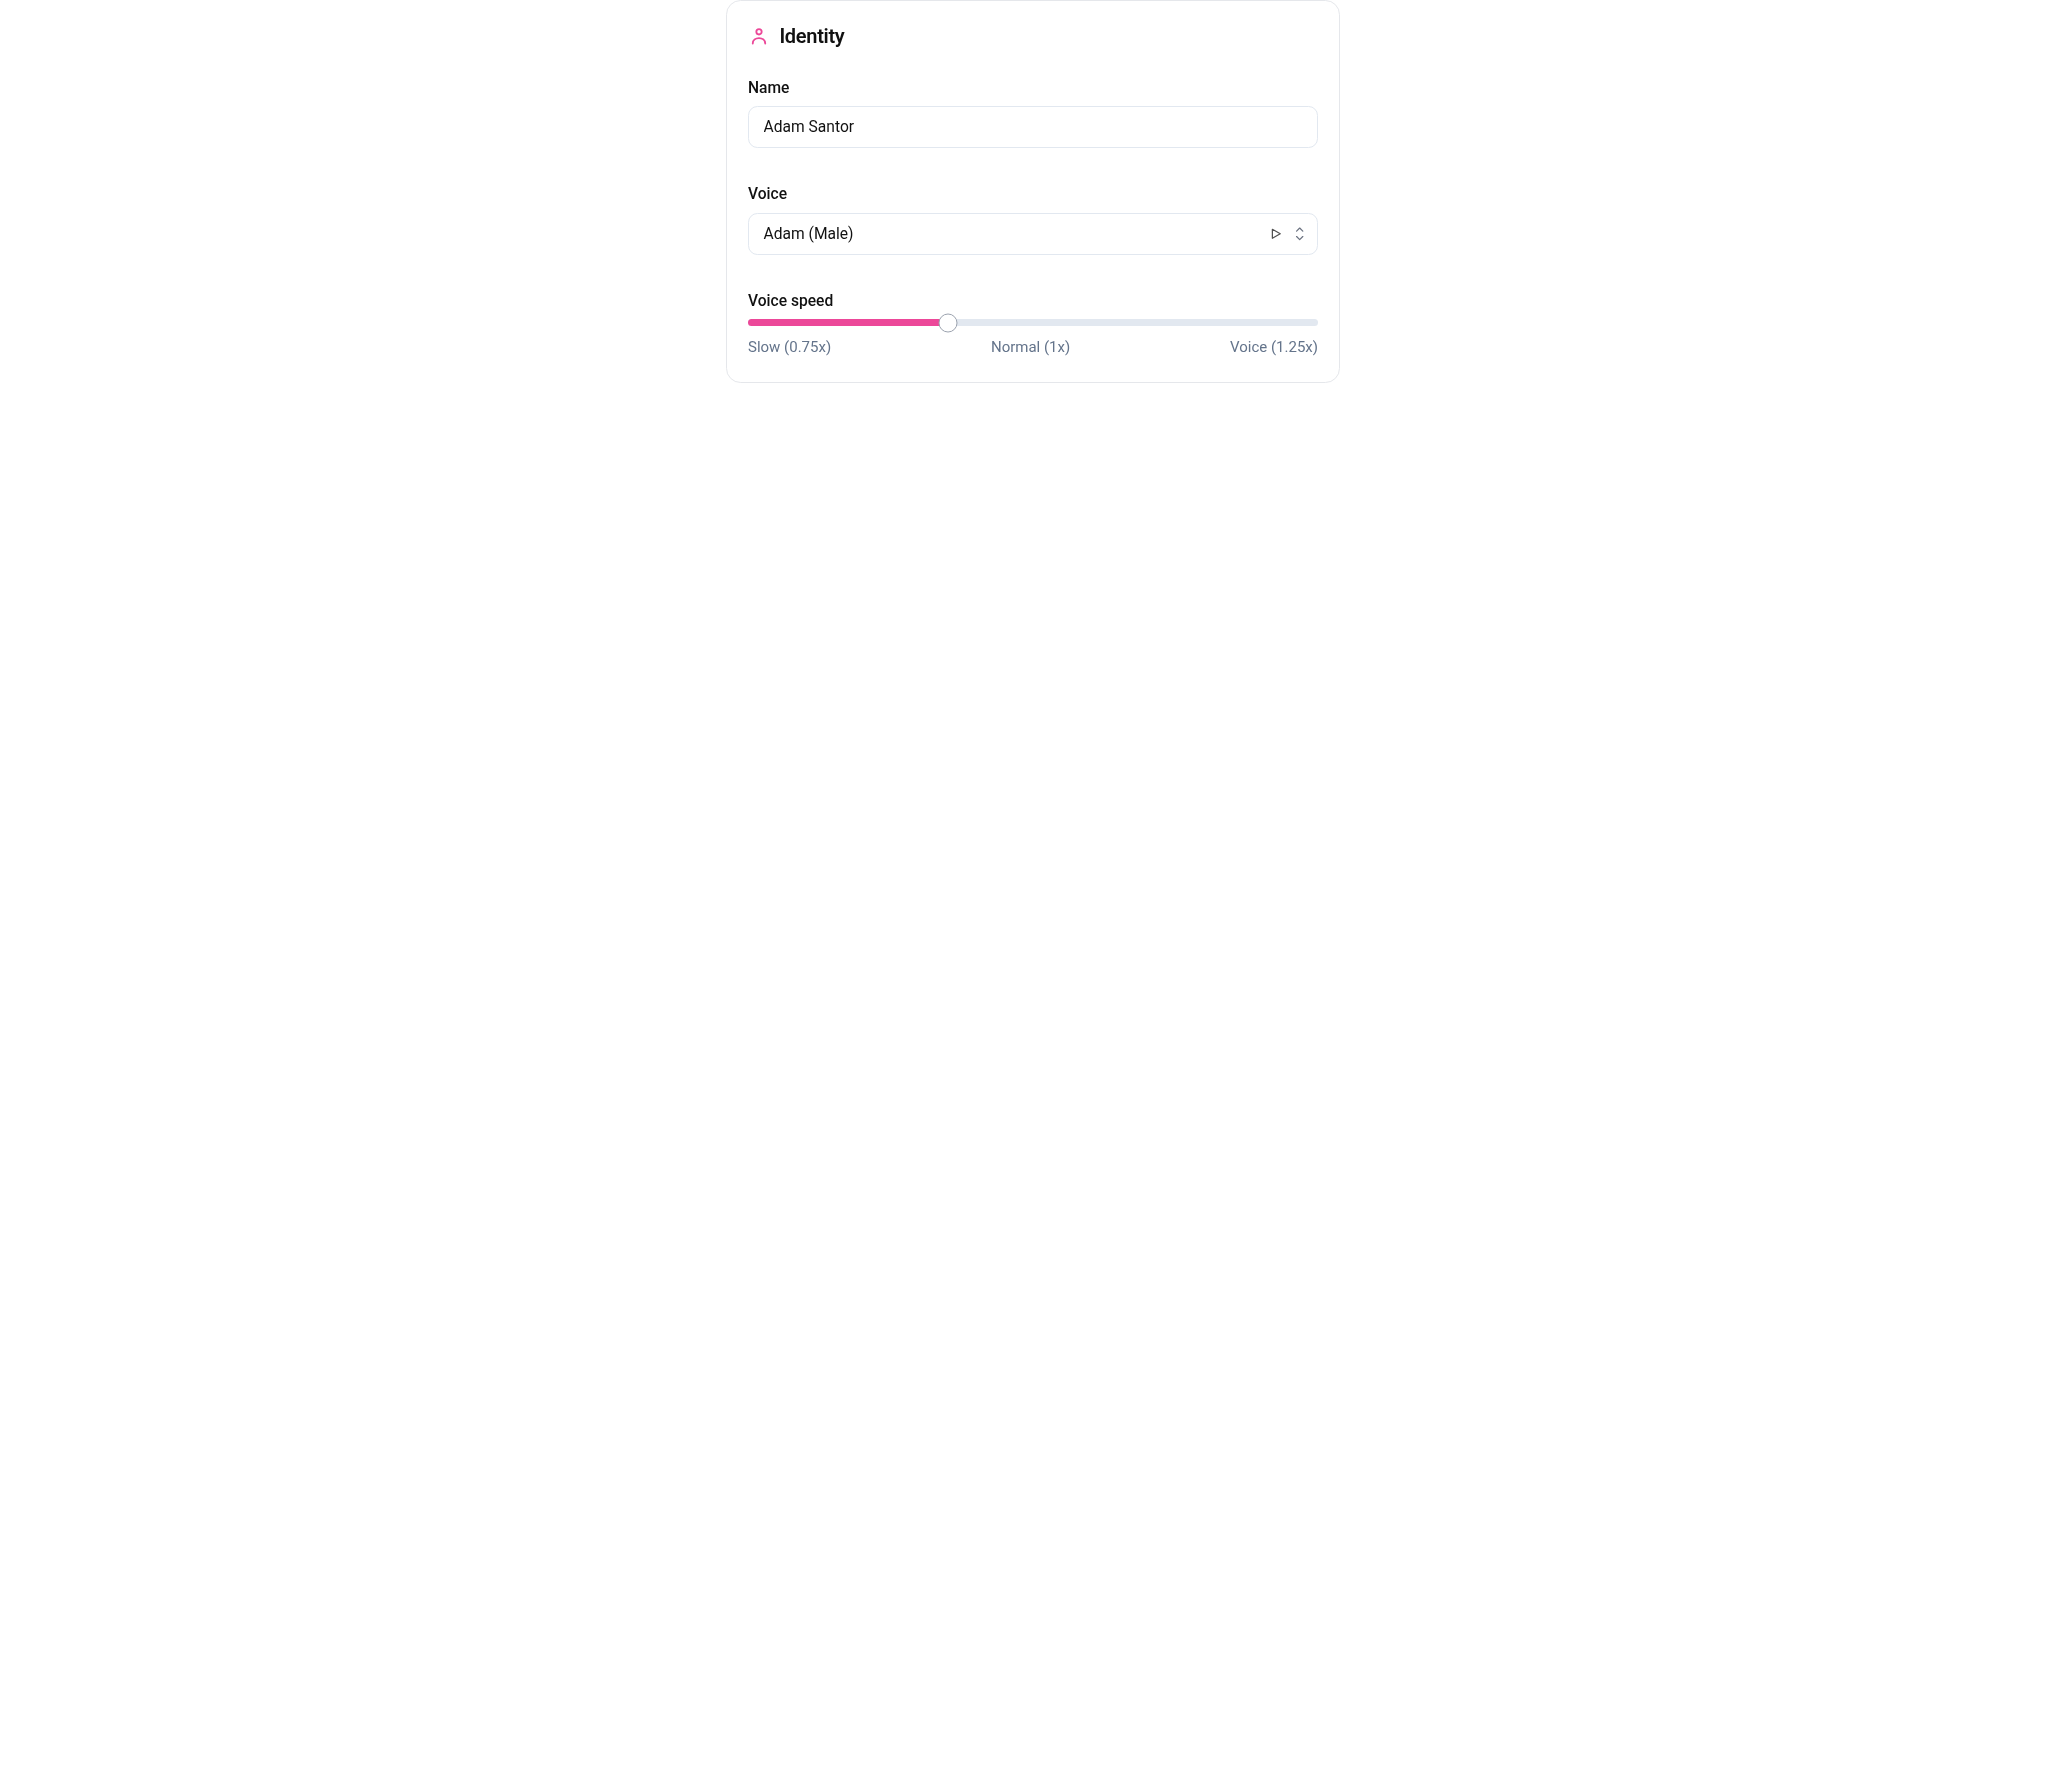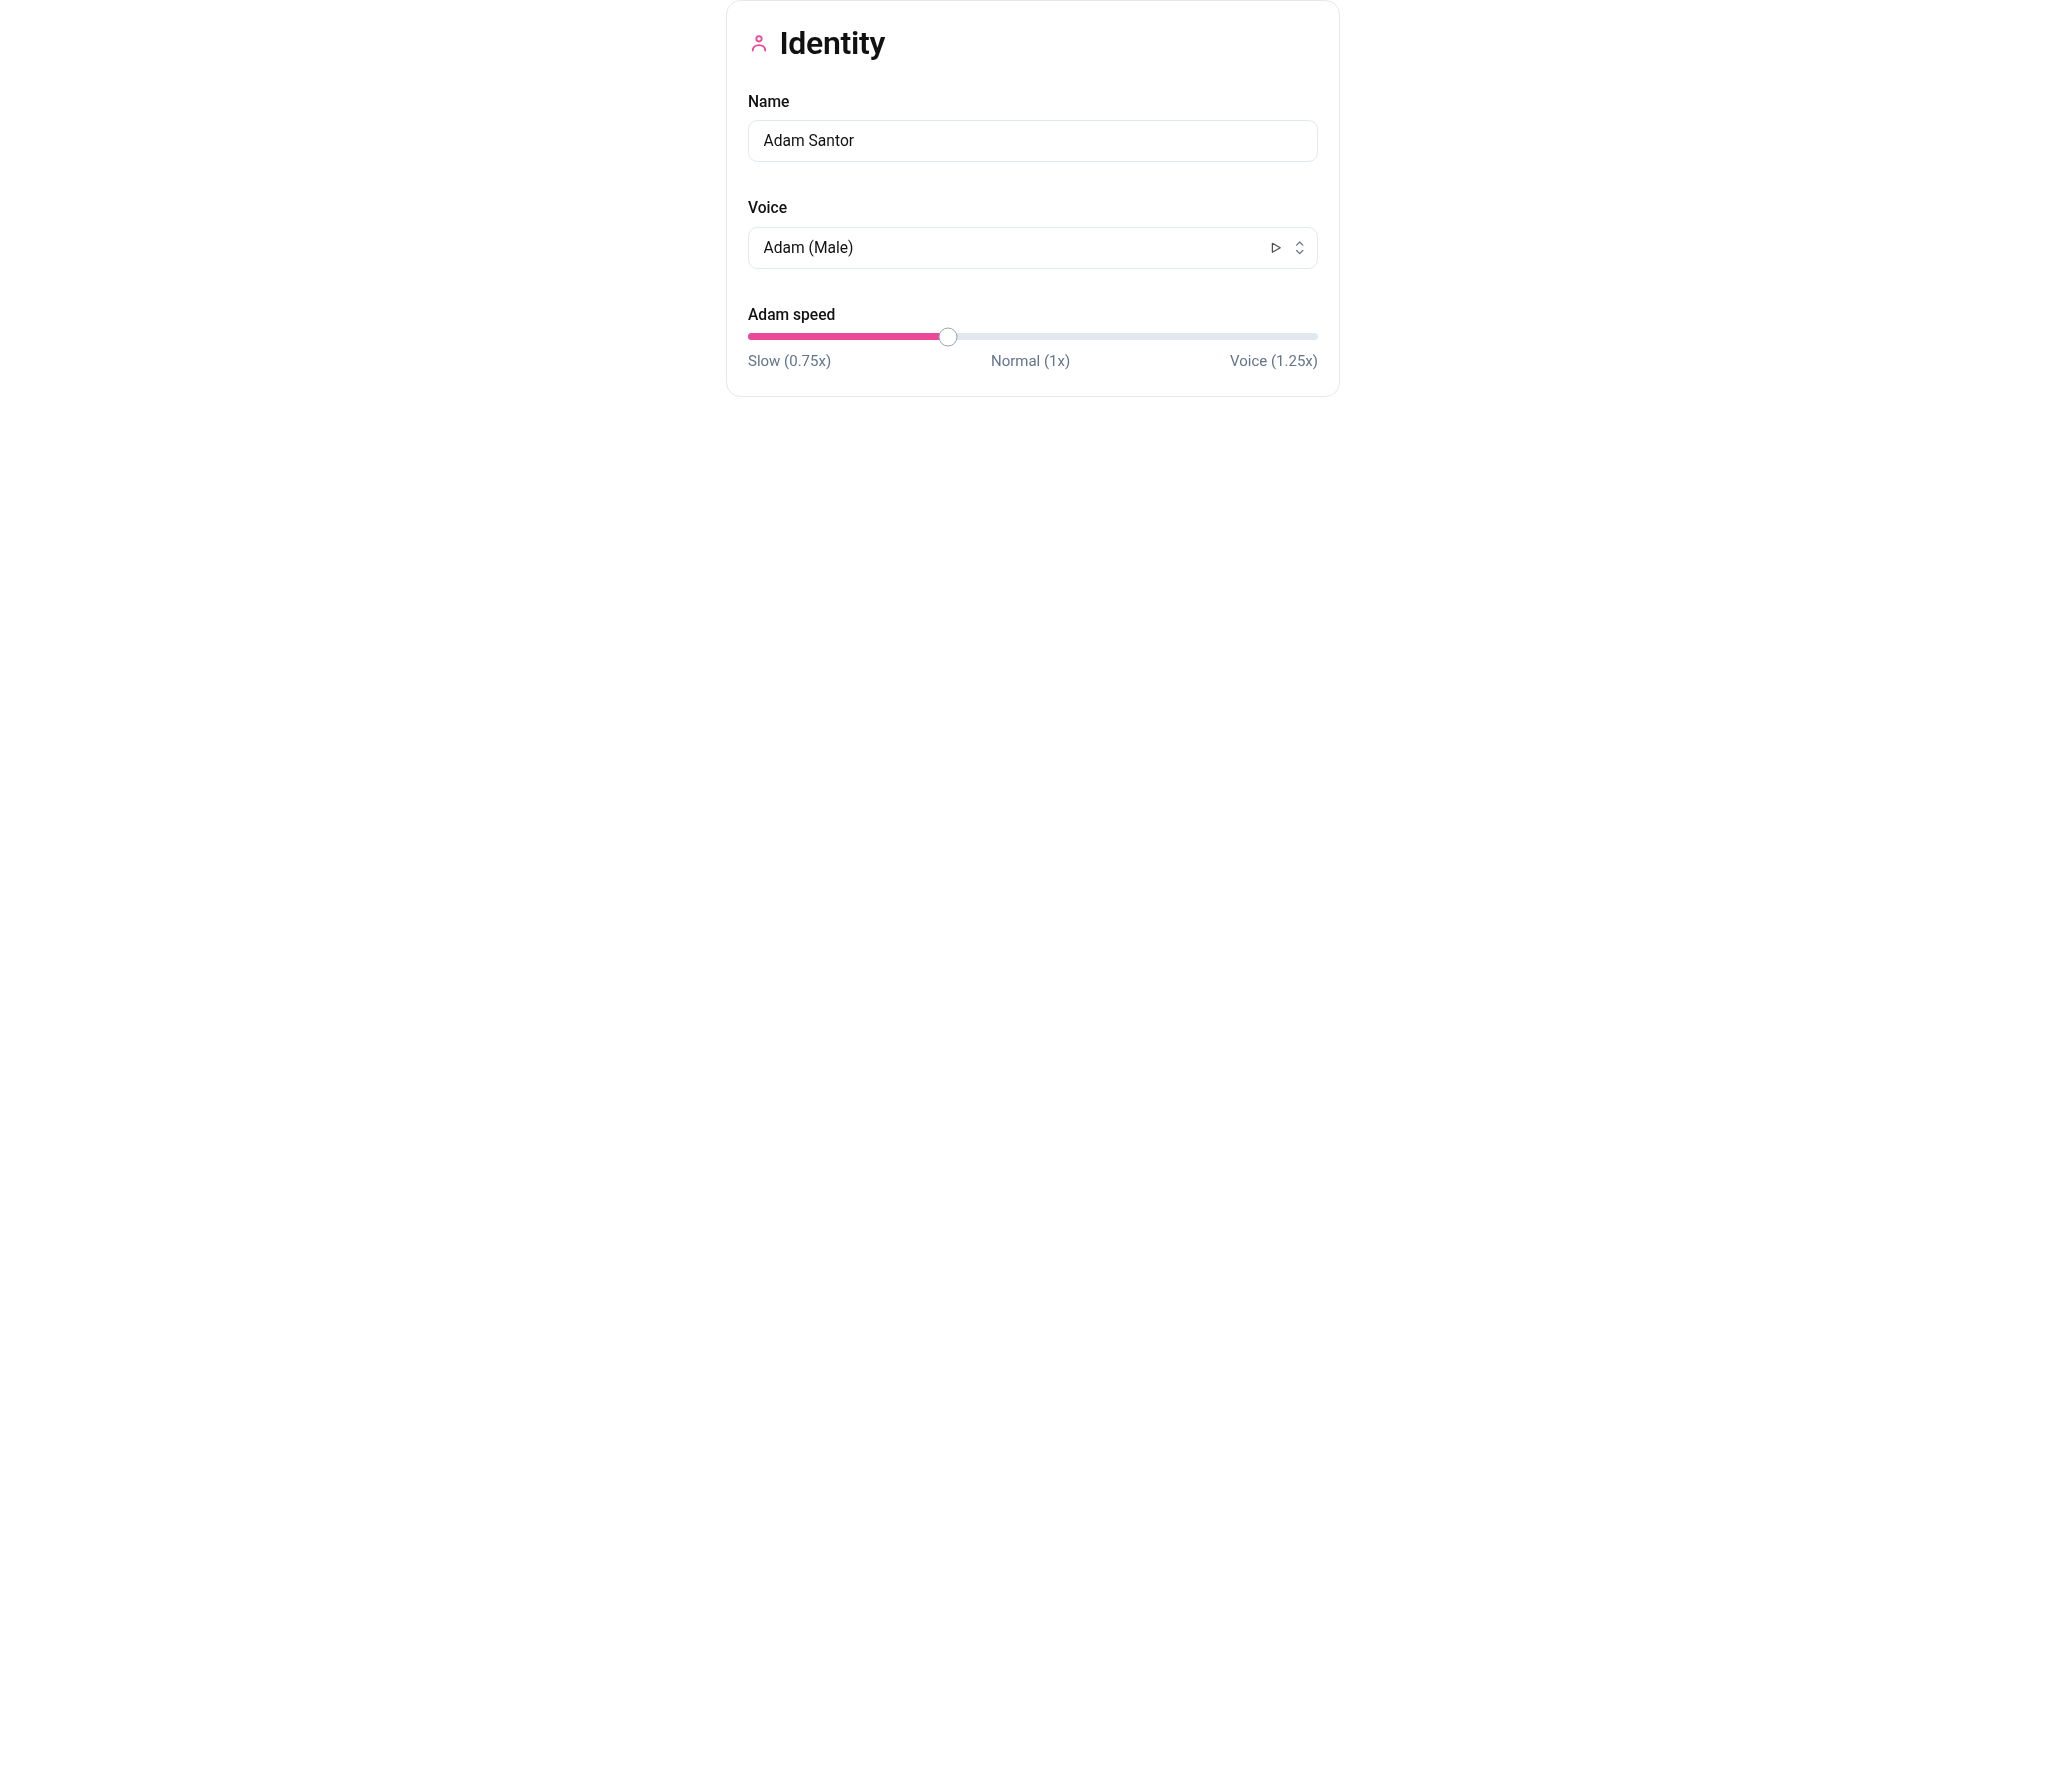--- a/index.html
+++ b/index.html
@@ -26,21 +26,21 @@
     margin-bottom: 31px;
   }
   .card-header .icon {
     width: 21px;
     height: 21px;
     display: flex;
     align-items: center;
     justify-content: center;
   }
   .card-title {
-    font-size: 32px;
+    font-size: 20px;
     font-weight: 600;
     color: #111111;
     letter-spacing: -0.3px;
   }
   .field-group {
     margin-bottom: 37px;
   }
   .field-group:last-of-type {
     margin-bottom: 0;
   }
@@ -176,21 +176,21 @@
             <svg width="9.4" height="5.7" viewBox="0 0 18 11">
                 <path d="M3 3 L9 9 L15 3" fill="none" stroke="#6b7280" stroke-width="2.4" stroke-linecap="round" stroke-linejoin="round"></path>
               </svg>
           </span>
         </div>
       </div>
     </div>
   </div>
 
   <div class="field-group" style="margin-bottom:0;">
-    <label class="field-label">Adam speed</label>
+    <label class="field-label">Voice speed</label>
     <div class="slider-wrap">
       <div class="slider-track">
         <div class="slider-fill" id="slider-fill" style="width: 35%;"></div>
         <div class="slider-thumb" id="slider-thumb" style="left: 35%;"></div>
       </div>
       <div class="slider-labels">
         <span>Slow (0.75x)</span>
         <span>Normal (1x)</span>
         <span>Voice (1.25x)</span>
       </div>

